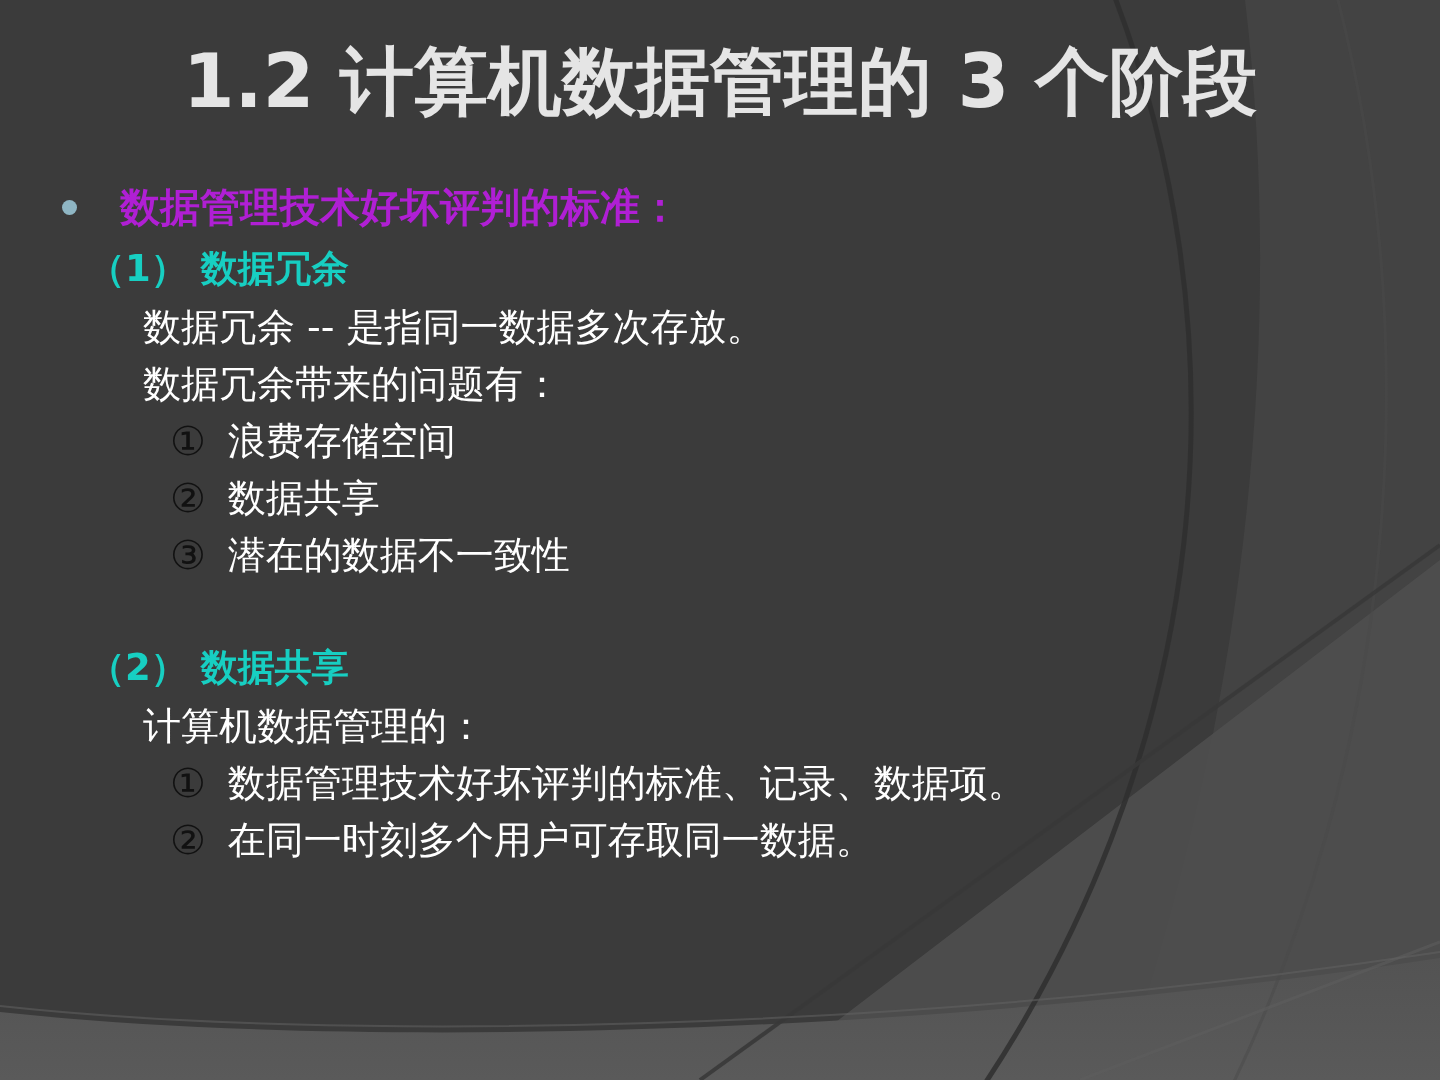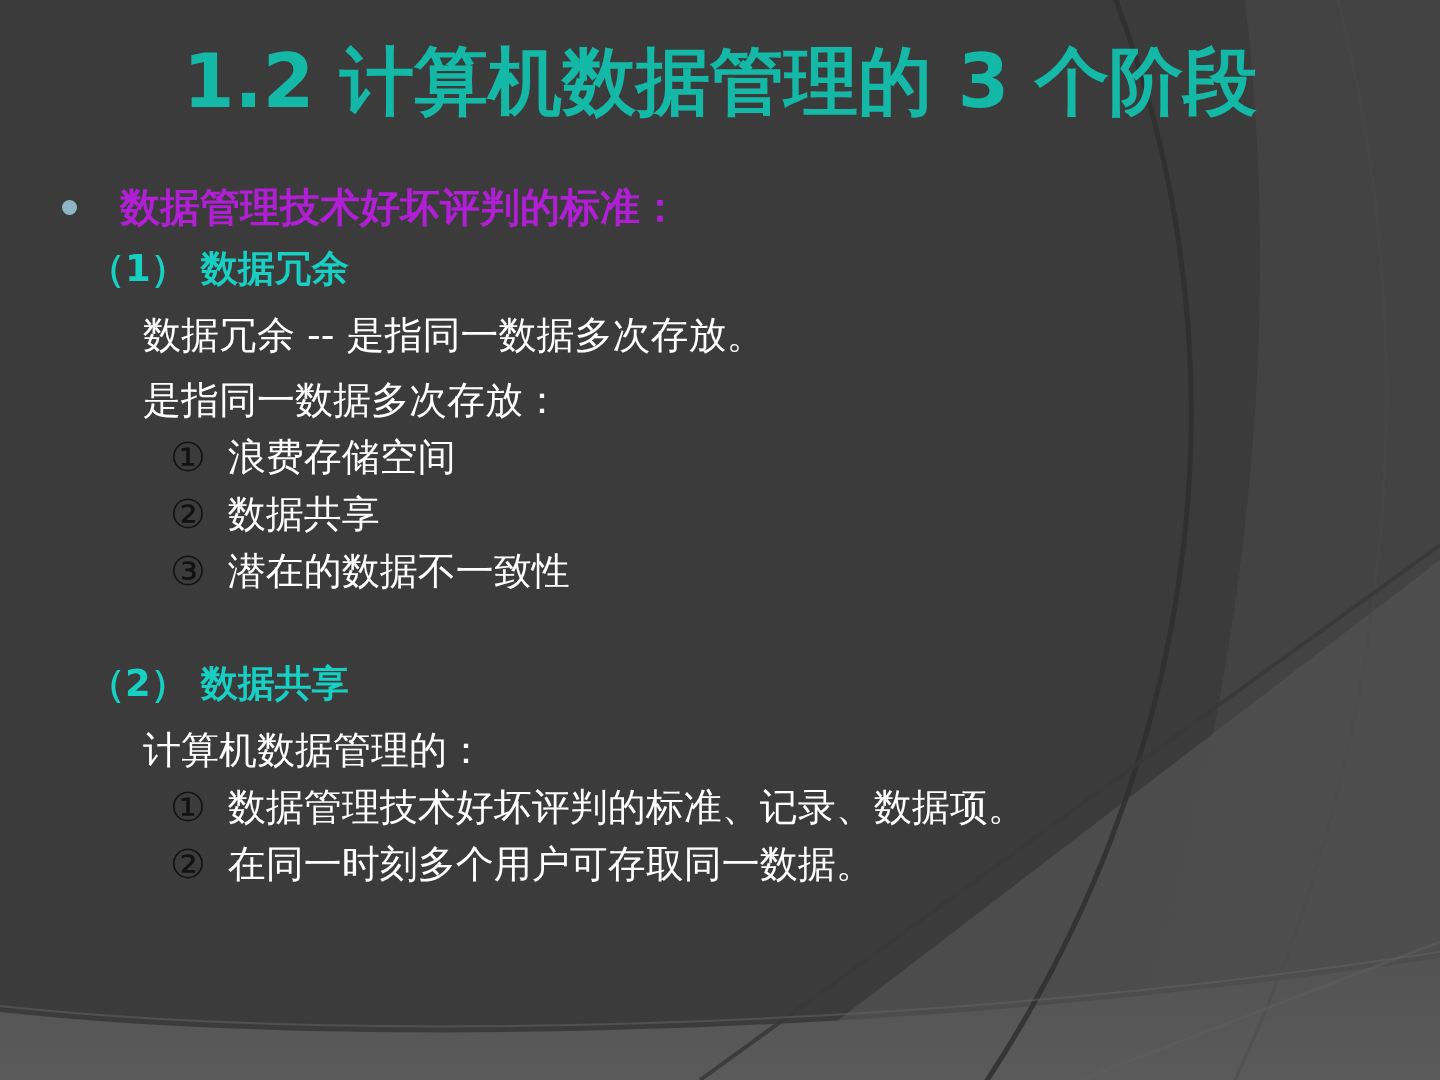--- a/index.html
+++ b/index.html
@@ -34,21 +34,21 @@
   .title {
     position: absolute;
     left: 0;
     top: 44px;
     width: 1440px;
     text-align: center;
     font-size: 74px;
     font-weight: bold;
     line-height: 1.0;
     letter-spacing: 0px;
-    color: #14b8a6;
+    color: #e5e5e5;
     white-space: nowrap;
   }
 
   
   .body-area {
     position: absolute;
     left: 0;
     top: 176px;
     width: 1440px;
   }
@@ -91,21 +91,20 @@
 
   
   .l3 {
     padding-left: 143px;
     font-size: 38px;
     font-weight: normal;
     color: #ffffff;
     height: 57px;
     display: flex;
     align-items: center;
-    margin-top: 8px;
   }
 
   
   .l4 {
     padding-left: 170px;
     font-size: 38px;
     font-weight: normal;
     color: #ffffff;
     height: 57px;
     display: flex;
@@ -178,21 +177,21 @@
 
       <div class="line l2">
         <span>（1） 数据冗余</span>
       </div>
 
       <div class="line l3">
         <span>数据冗余 -- 是指同一数据多次存放。</span>
       </div>
 
       <div class="line l3">
-        <span>是指同一数据多次存放：</span>
+        <span>数据冗余带来的问题有：</span>
       </div>
 
       <div class="line l4">
         <span class="circnum">①</span>
         <span>浪费存储空间</span>
       </div>
 
       <div class="line l4">
         <span class="circnum">②</span>
         <span>数据共享</span>

